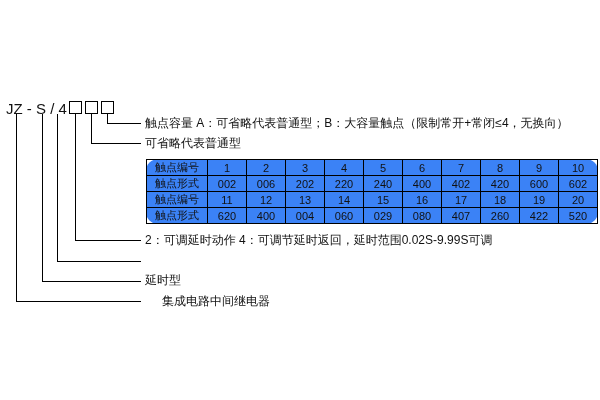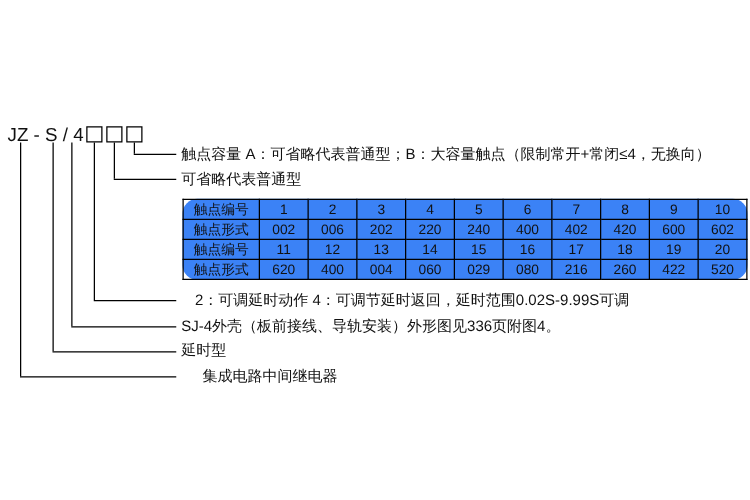--- a/index.html
+++ b/index.html
@@ -88,22 +88,21 @@
   <div class="hline" style="left:57px;top:261px;width:84px;"></div>
 
   <div class="vline" style="left:42px;top:114px;height:167px;"></div>
   <div class="hline" style="left:42px;top:281px;width:99px;"></div>
 
   <div class="vline" style="left:16px;top:114px;height:187px;"></div>
   <div class="hline" style="left:16px;top:301px;width:125px;"></div>
 
   <div class="anno" style="left:145px;top:116px;">触点容量  A：可省略代表普通型；B：大容量触点（限制常开+常闭≤4，无换向）</div>
   <div class="anno" style="left:145px;top:136px;">可省略代表普通型</div>
-  <div class="anno" style="left:156px;top:233px;">2：可调延时动作   4：可调节延时返回，延时范围0.02S-9.99S可调</div>
-  <div class="anno" style="left:145px;top:254px;">SJ-4外壳（板前接线、导轨安装）外形图见336页附图4。</div>
+  <div class="anno" style="left:145px;top:233px;">2：可调延时动作   4：可调节延时返回，延时范围0.02S-9.99S可调</div>
   <div class="anno" style="left:145px;top:274px;font-family:Liberation Mono, monospace;">延时型</div>
   <div class="anno" style="left:162px;top:294px;">集成电路中间继电器</div>
 
   <table id="tbl">
     <tbody id="tbl-body">
         <tr>
           <td class="hdr">触点编号</td>
           <td class="cell">1</td>
           <td class="cell">2</td>
           <td class="cell">3</td>
@@ -142,21 +141,21 @@
           <td class="cell">20</td>
         </tr>
         <tr>
           <td class="hdr">触点形式</td>
           <td class="cell">620</td>
           <td class="cell">400</td>
           <td class="cell">004</td>
           <td class="cell">060</td>
           <td class="cell">029</td>
           <td class="cell">080</td>
-          <td class="cell">216</td>
+          <td class="cell">407</td>
           <td class="cell">260</td>
           <td class="cell">422</td>
           <td class="cell">520</td>
         </tr>
       </tbody>
   </table>
 
 </div>
 
 </body></html>

